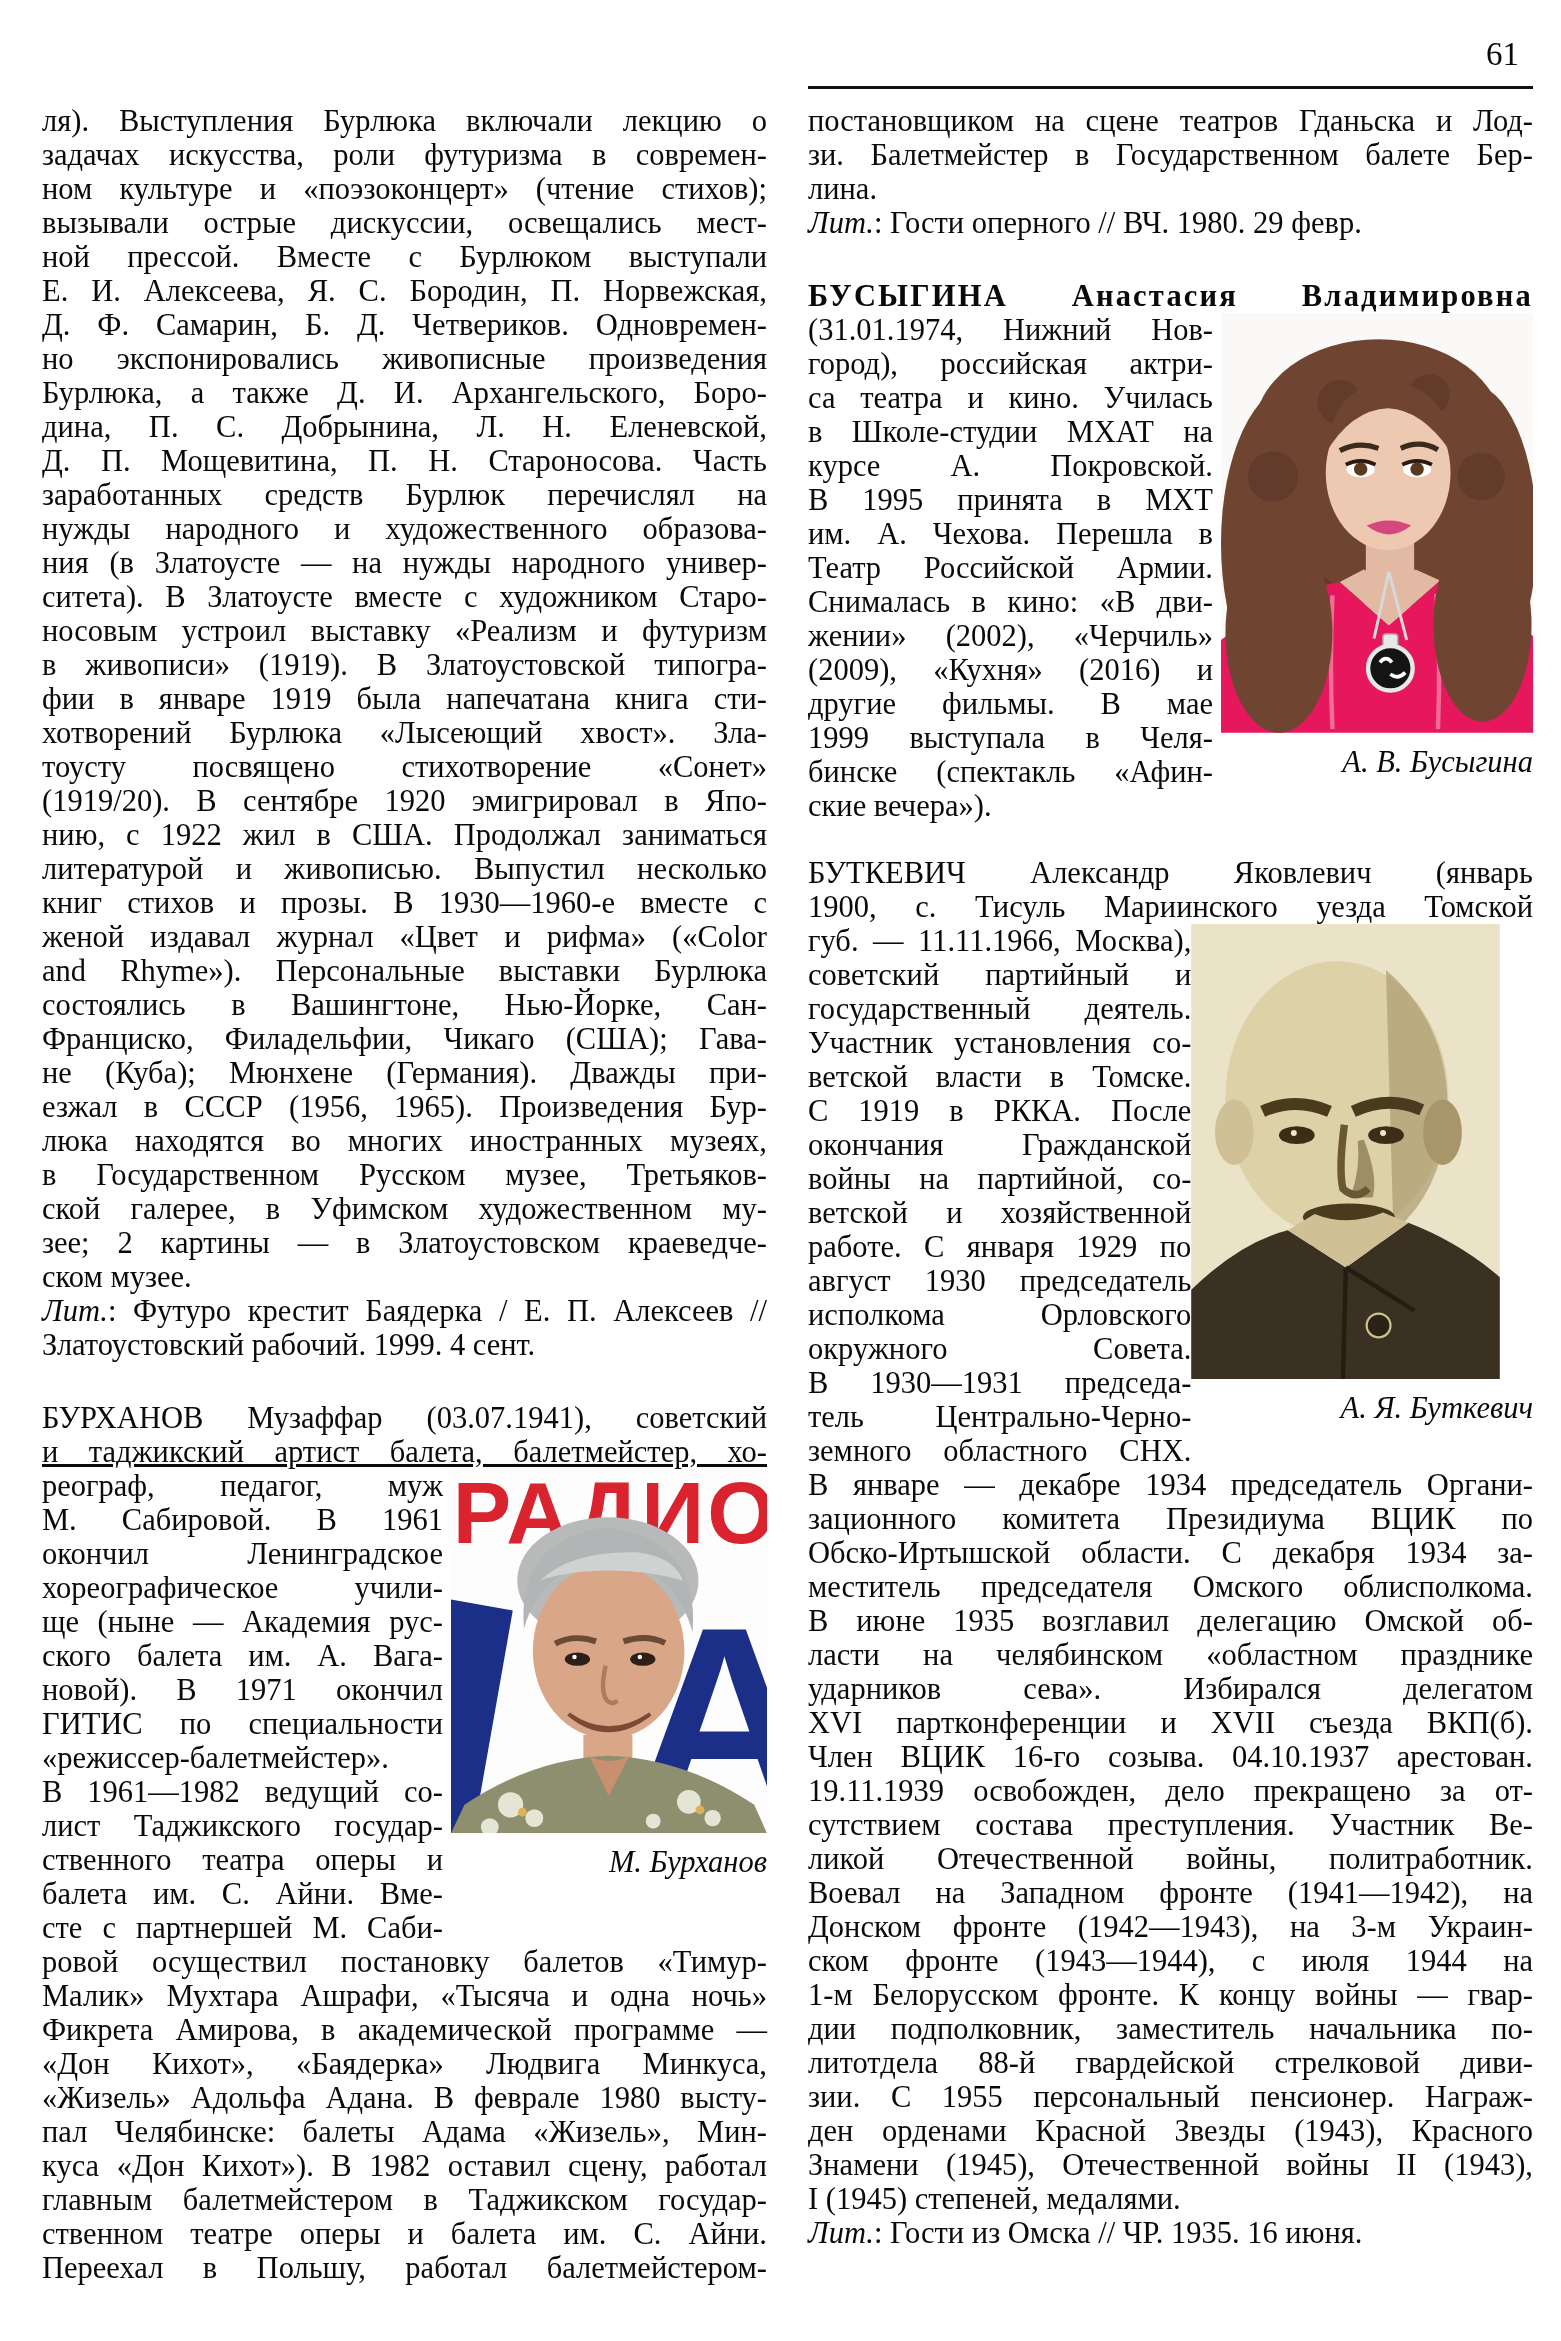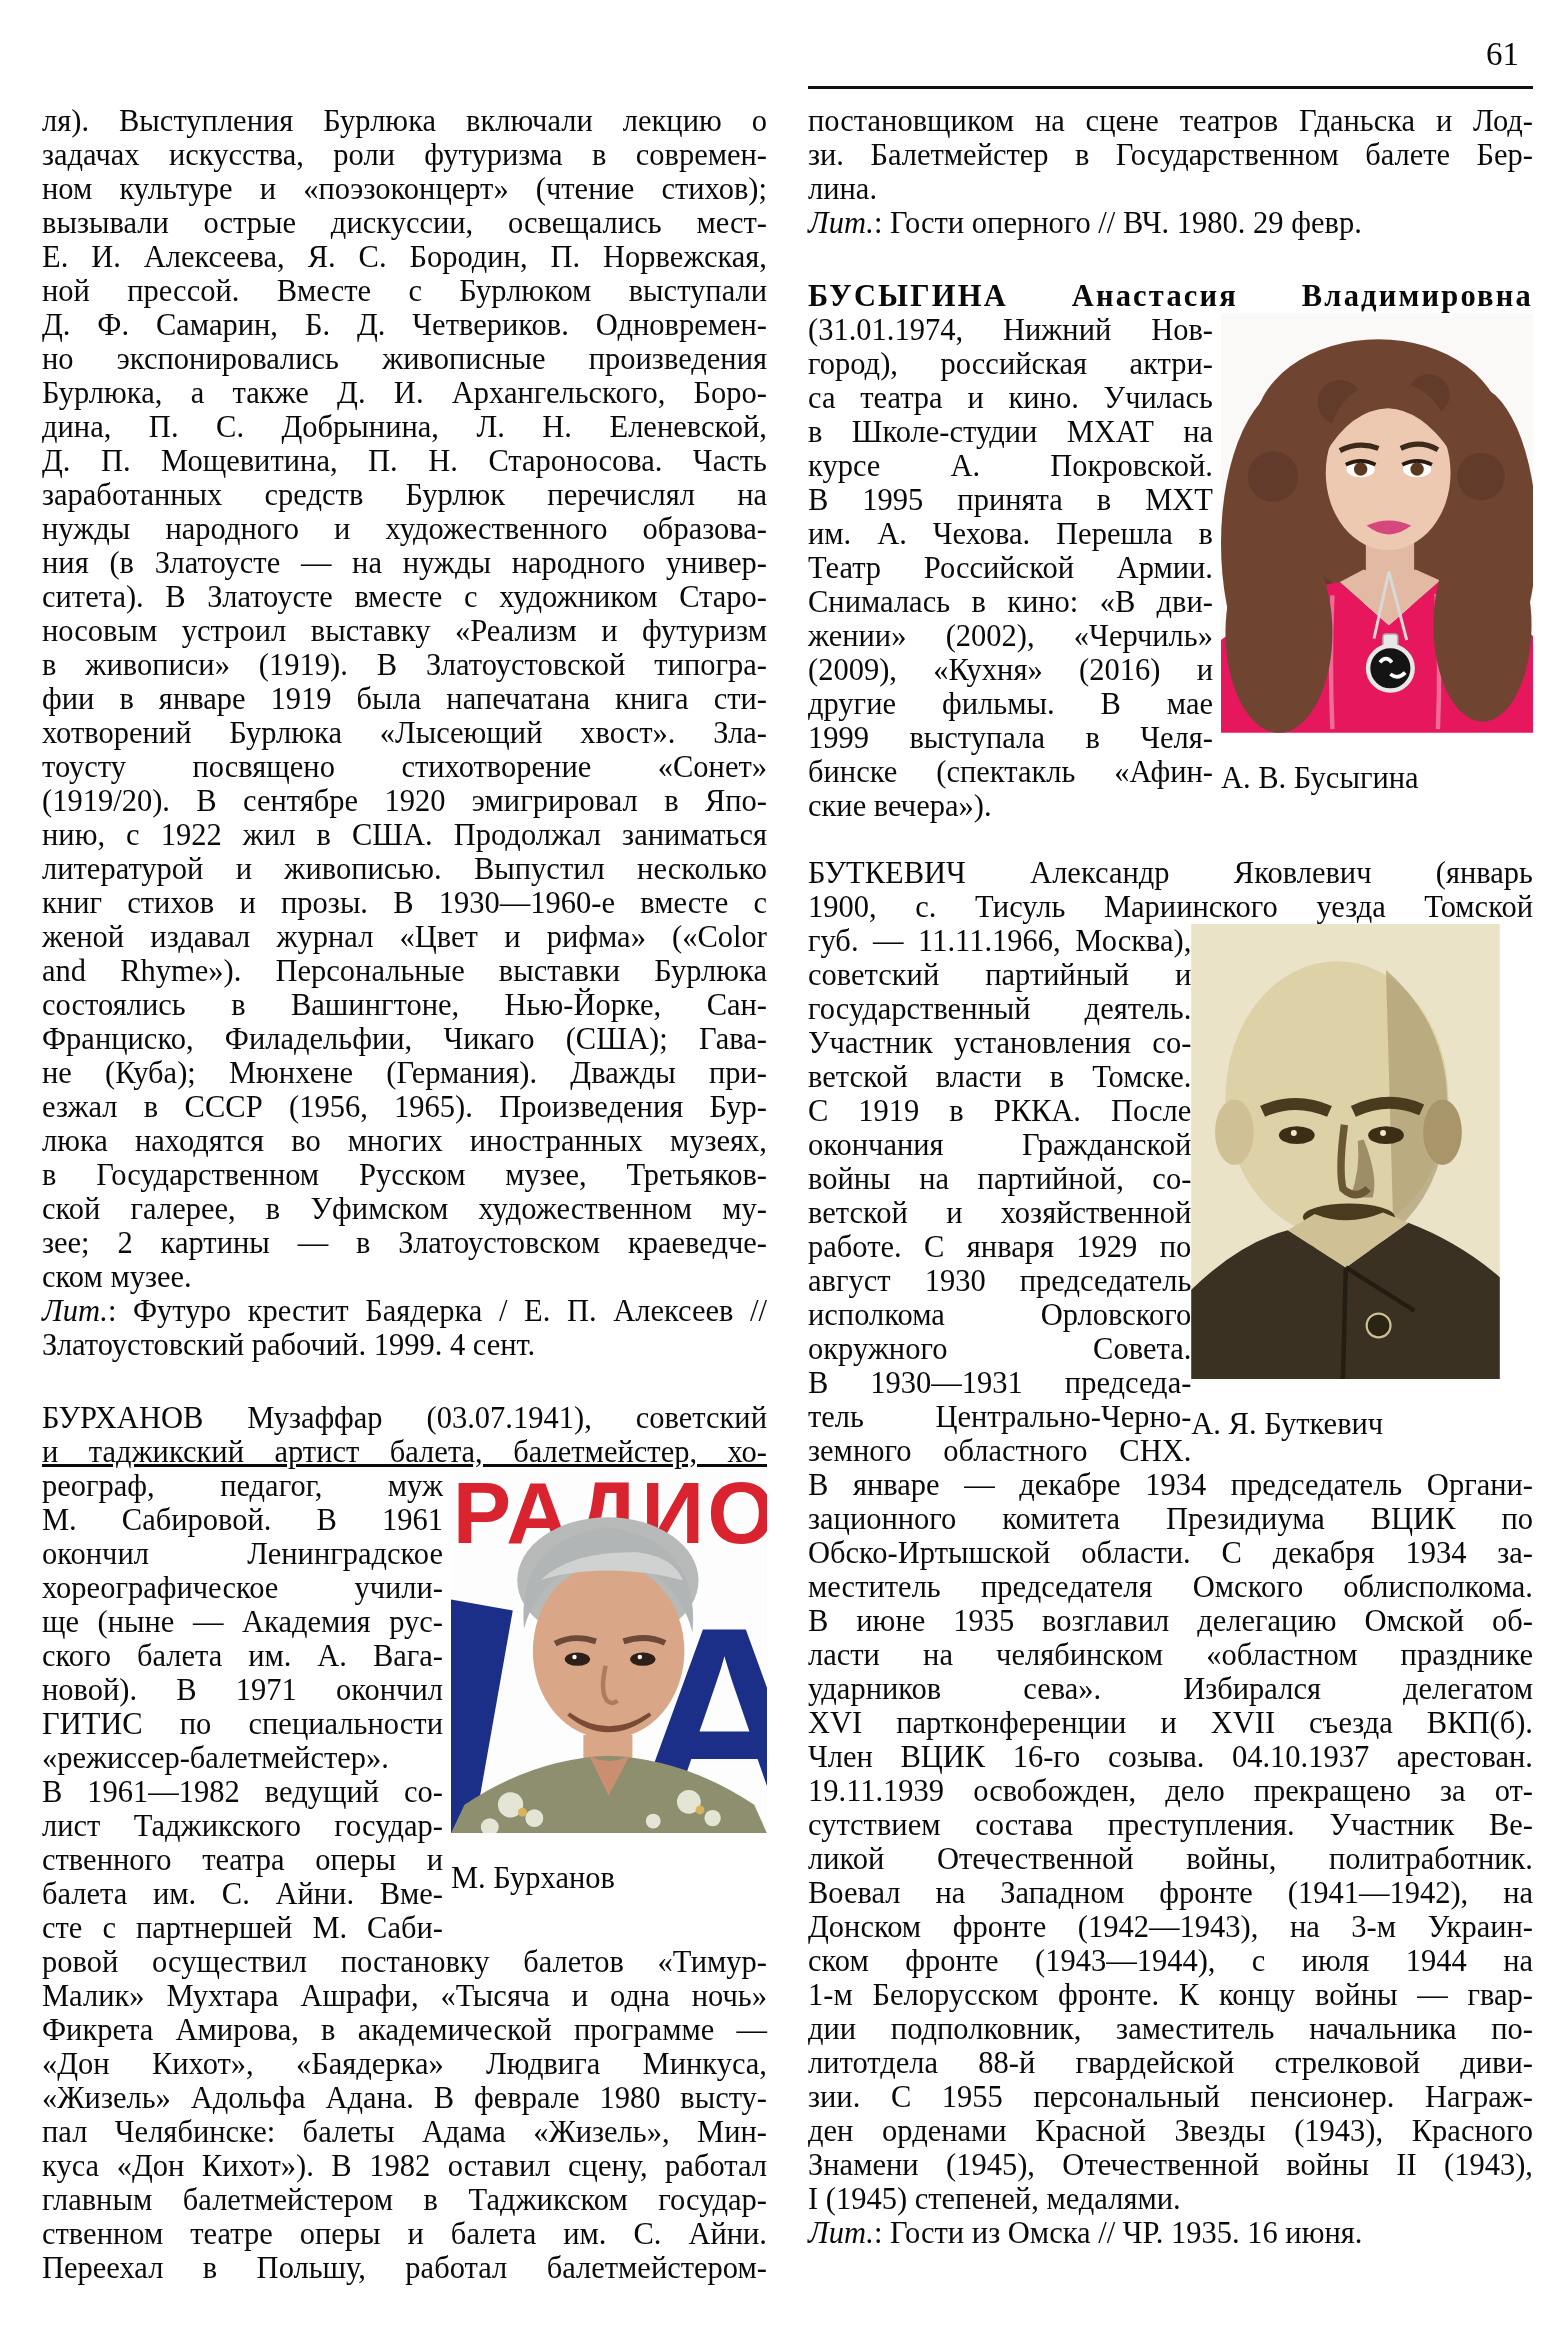--- a/index.html
+++ b/index.html
@@ -20,37 +20,37 @@
   .litline.single{text-align-last:left;}
   .lit-label{font-style:italic;}
   .article{margin-top:39px;}
   .hbold{font-weight:normal;}
   .wide-heading{font-weight:bold;letter-spacing:2.2px;line-height:34px;text-align:justify;text-align-last:justify;}
   .flexrow{display:flex;align-items:flex-start;}
   .narrow{width:405px;}
   .narrow-l{width:401px;}
   .photobox{margin-left:auto;}
   .photobox svg{display:block;}
-  .caption{text-align:left;margin-top:28px;line-height:34px;}
+  .caption{font-style:italic;text-align:right;margin-top:12px;line-height:34px;}
 </style>
 </head>
 <body>
 
 <div class="pageno">61</div>
 <div class="hrule"></div>
 
 <div class="col" id="left-col">
 
   <div class="justify endleft">
       <div class="tl">ля). Выступления Бурлюка включали лекцию о</div>
       <div class="tl">задачах искусства, роли футуризма в современ-</div>
       <div class="tl">ном культуре и «поэзоконцерт» (чтение стихов);</div>
       <div class="tl">вызывали острые дискуссии, освещались мест-</div>
+      <div class="tl">ной прессой. Вместе с Бурлюком выступали</div>
       <div class="tl">Е. И. Алексеева, Я. С. Бородин, П. Норвежская,</div>
-      <div class="tl">ной прессой. Вместе с Бурлюком выступали</div>
       <div class="tl">Д. Ф. Самарин, Б. Д. Четвериков. Одновремен-</div>
       <div class="tl">но экспонировались живописные произведения</div>
       <div class="tl">Бурлюка, а также Д. И. Архангельского, Боро-</div>
       <div class="tl">дина, П. С. Добрынина, Л. Н. Еленевской,</div>
       <div class="tl">Д. П. Мощевитина, П. Н. Староносова. Часть</div>
       <div class="tl">заработанных средств Бурлюк перечислял на</div>
       <div class="tl">нужды народного и художественного образова-</div>
       <div class="tl">ния (в Златоусте — на нужды народного универ-</div>
       <div class="tl">ситета). В Златоусте вместе с художником Старо-</div>
       <div class="tl">носовым устроил выставку «Реализм и футуризм</div>

